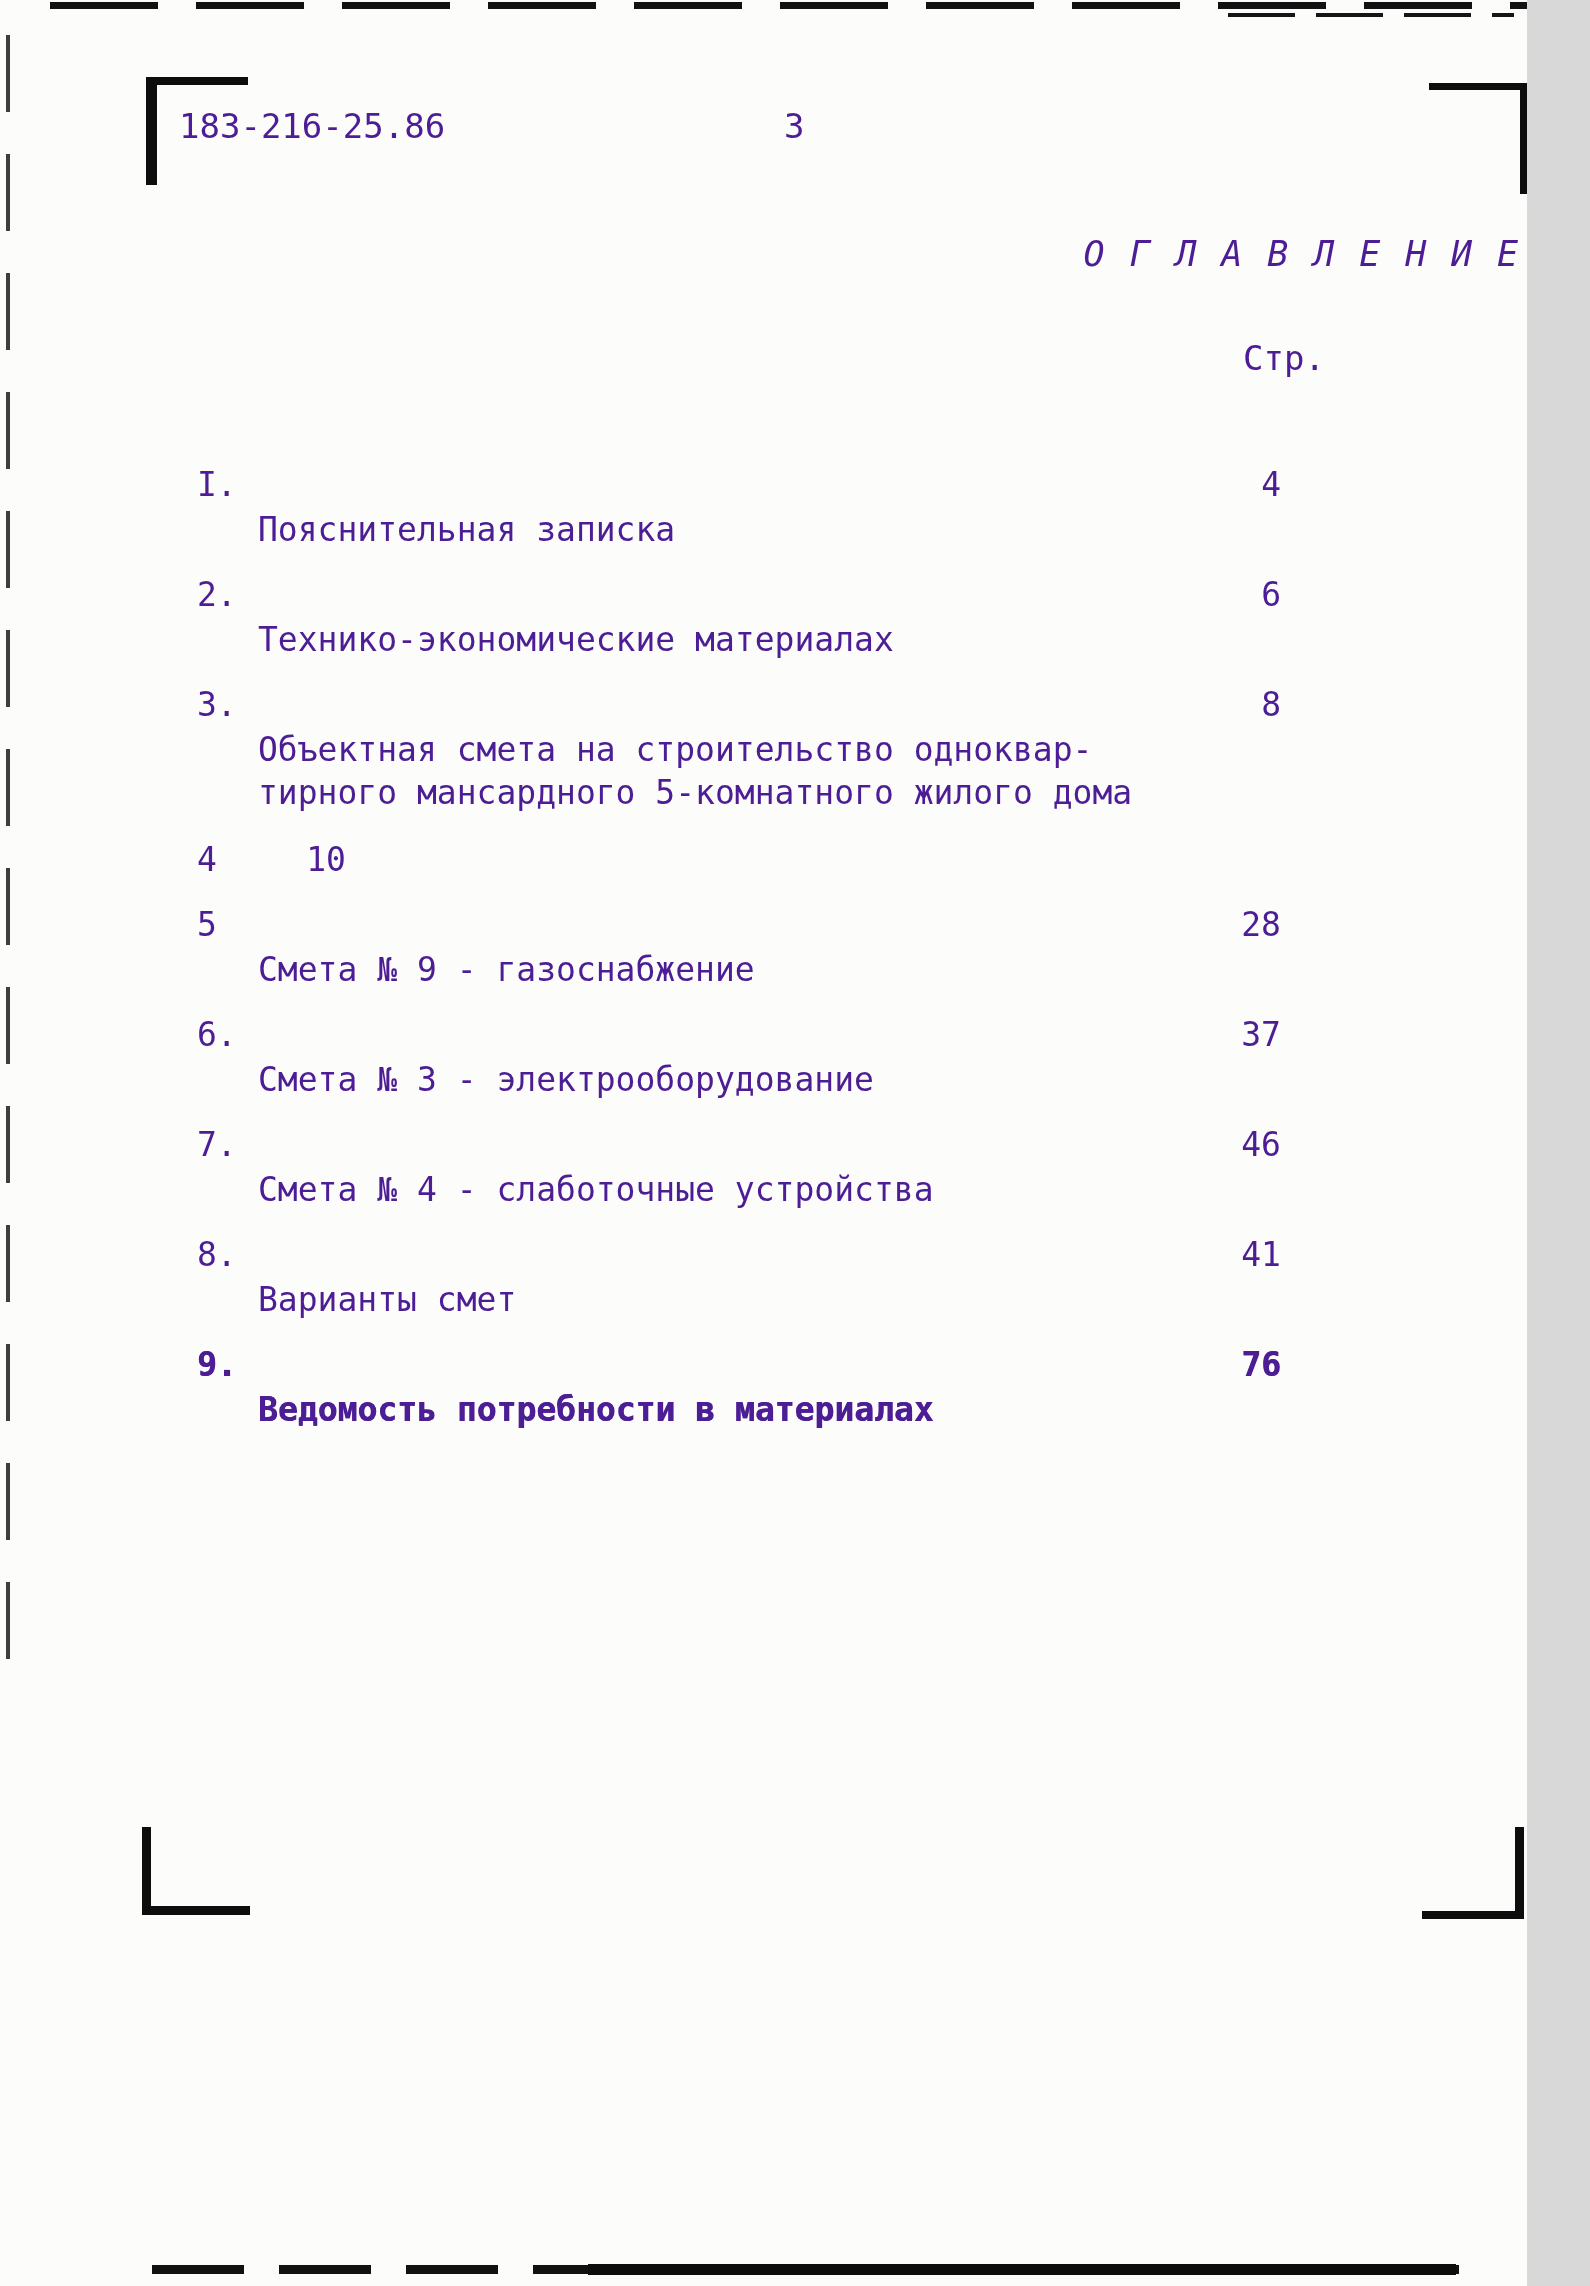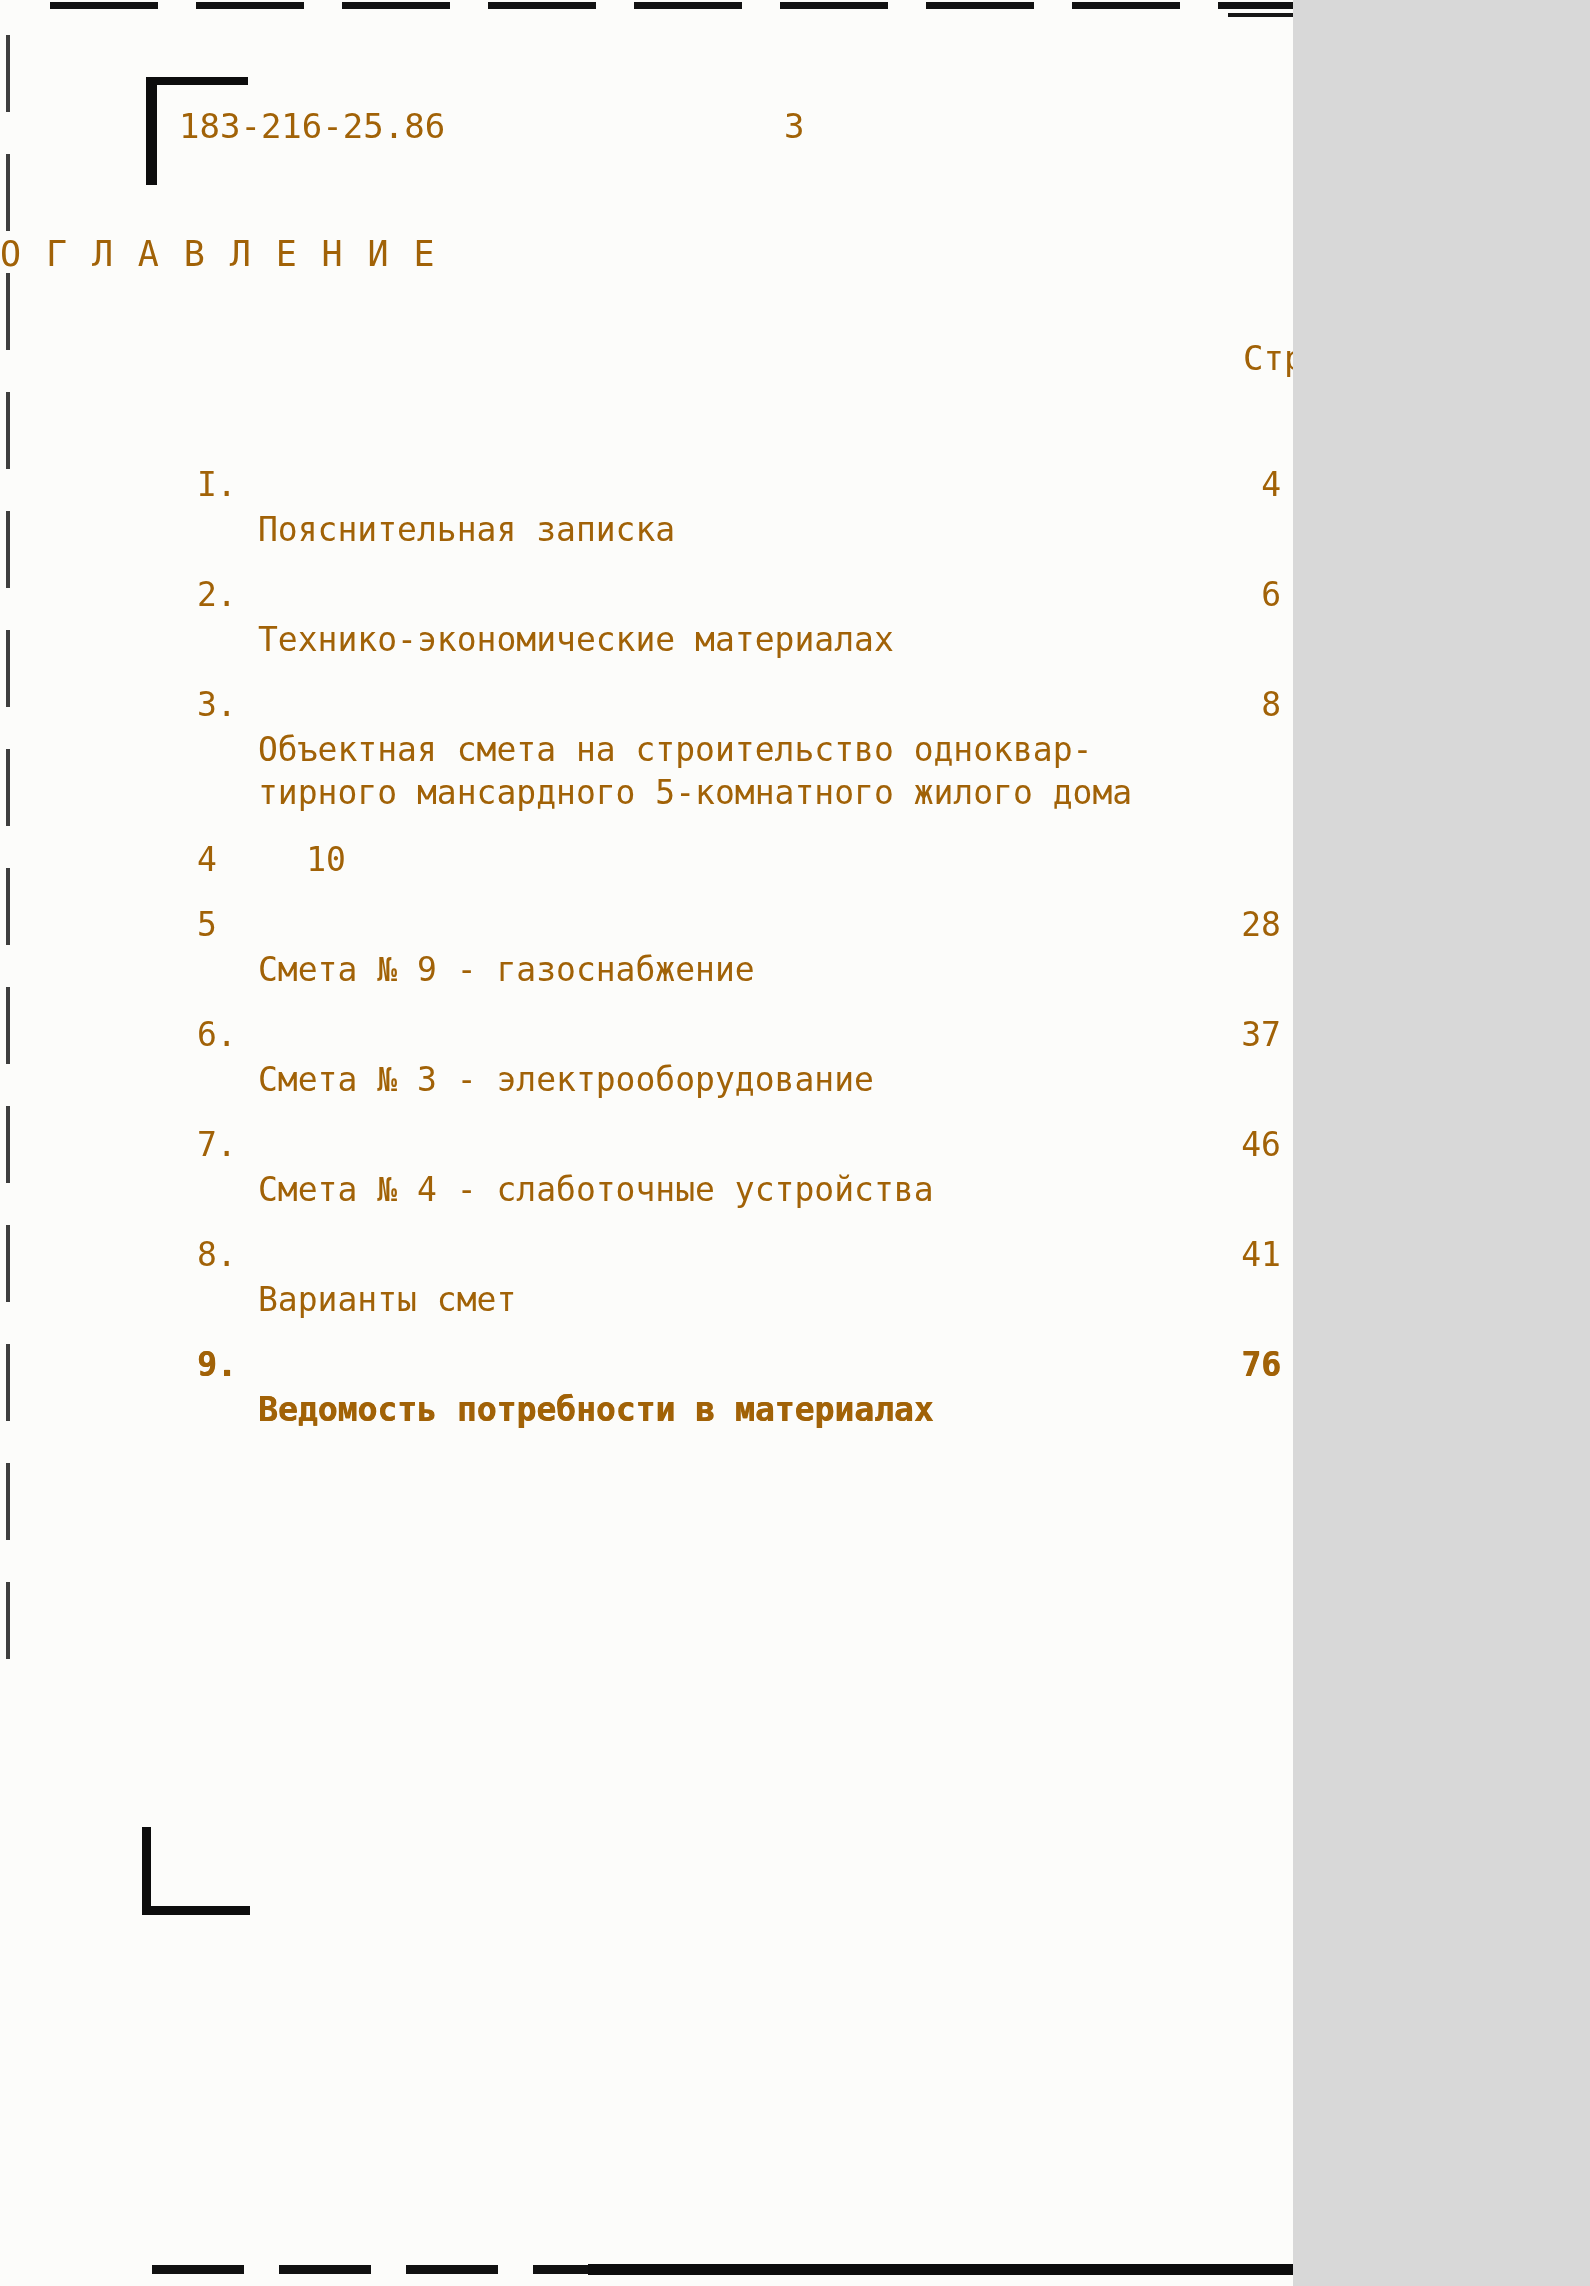--- a/index.html
+++ b/index.html
@@ -1,22 +1,22 @@
 <!DOCTYPE html>
 <html><head>
 <meta charset="utf-8">
 <style>
   * { margin:0; padding:0; box-sizing:border-box; }
   html, body { background:#d8d8d8; }
   .page {
     position:relative;
-    width:1293px; height:2286px;
+    width:1527px; height:2286px;
     background:#fcfcfa;
     font-family:"DejaVu Sans Mono", monospace;
-    color:#a16207;
+    color:#4c1d95;
     overflow:hidden;
   }
 
   
   .edge-top {
     position:absolute; left:50px; top:1.9px; width:1495px; height:6.7px;
     background:repeating-linear-gradient(90deg,#121212 0 108px, transparent 108px 146px);
   }
   .edge-top2 {
     position:absolute; left:1228px; top:12.5px; width:286px; height:4.8px;
@@ -42,22 +42,22 @@
   .mark { position:absolute; }
   .mark-tl { left:146px; top:77px;   width:102px; height:108px; border-left:11.5px solid #0d0d0d; border-top:8.6px solid #0d0d0d; }
   .mark-tr { left:1429px; top:83px;  width:100px; height:111px; border-right:9.6px solid #0d0d0d; border-top:7.7px solid #0d0d0d; }
   .mark-bl { left:142px; top:1827px; width:108px; height:88px;  border-left:9.6px solid #0d0d0d; border-bottom:9.6px solid #0d0d0d; }
   .mark-br { left:1422px; top:1827px; width:102px; height:92px; border-right:9.6px solid #0d0d0d; border-bottom:8.6px solid #0d0d0d; }
 
   
   .doc-number { position:absolute; left:179px; top:106px; font-size:34px; }
   .sheet-num  { position:absolute; left:784px; top:106px; font-size:34px; }
   .title {
-    position:absolute; left:0; right:0; top:234px;
-    text-align:left; font-size:35px; letter-spacing:1.9px;
+    position:absolute; left:0; right:7px; top:234px;
+    text-align:right; font-size:35px; letter-spacing:1.9px;font-style:italic;
   }
   .str-header { position:absolute; left:1243px; top:338px; font-size:34px;text-align:center; }
 
   .toc {
     position:absolute; left:197px; top:463px; width:1084px;
     font-size:33px; line-height:43px;
   }
   .toc-row { display:flex; align-items:flex-start; margin-bottom:22px; }
   .toc-row.two-line { margin-bottom:24px; }
   .toc-row.bold { font-weight:bold; text-shadow:0.6px 0 0 currentColor; }

